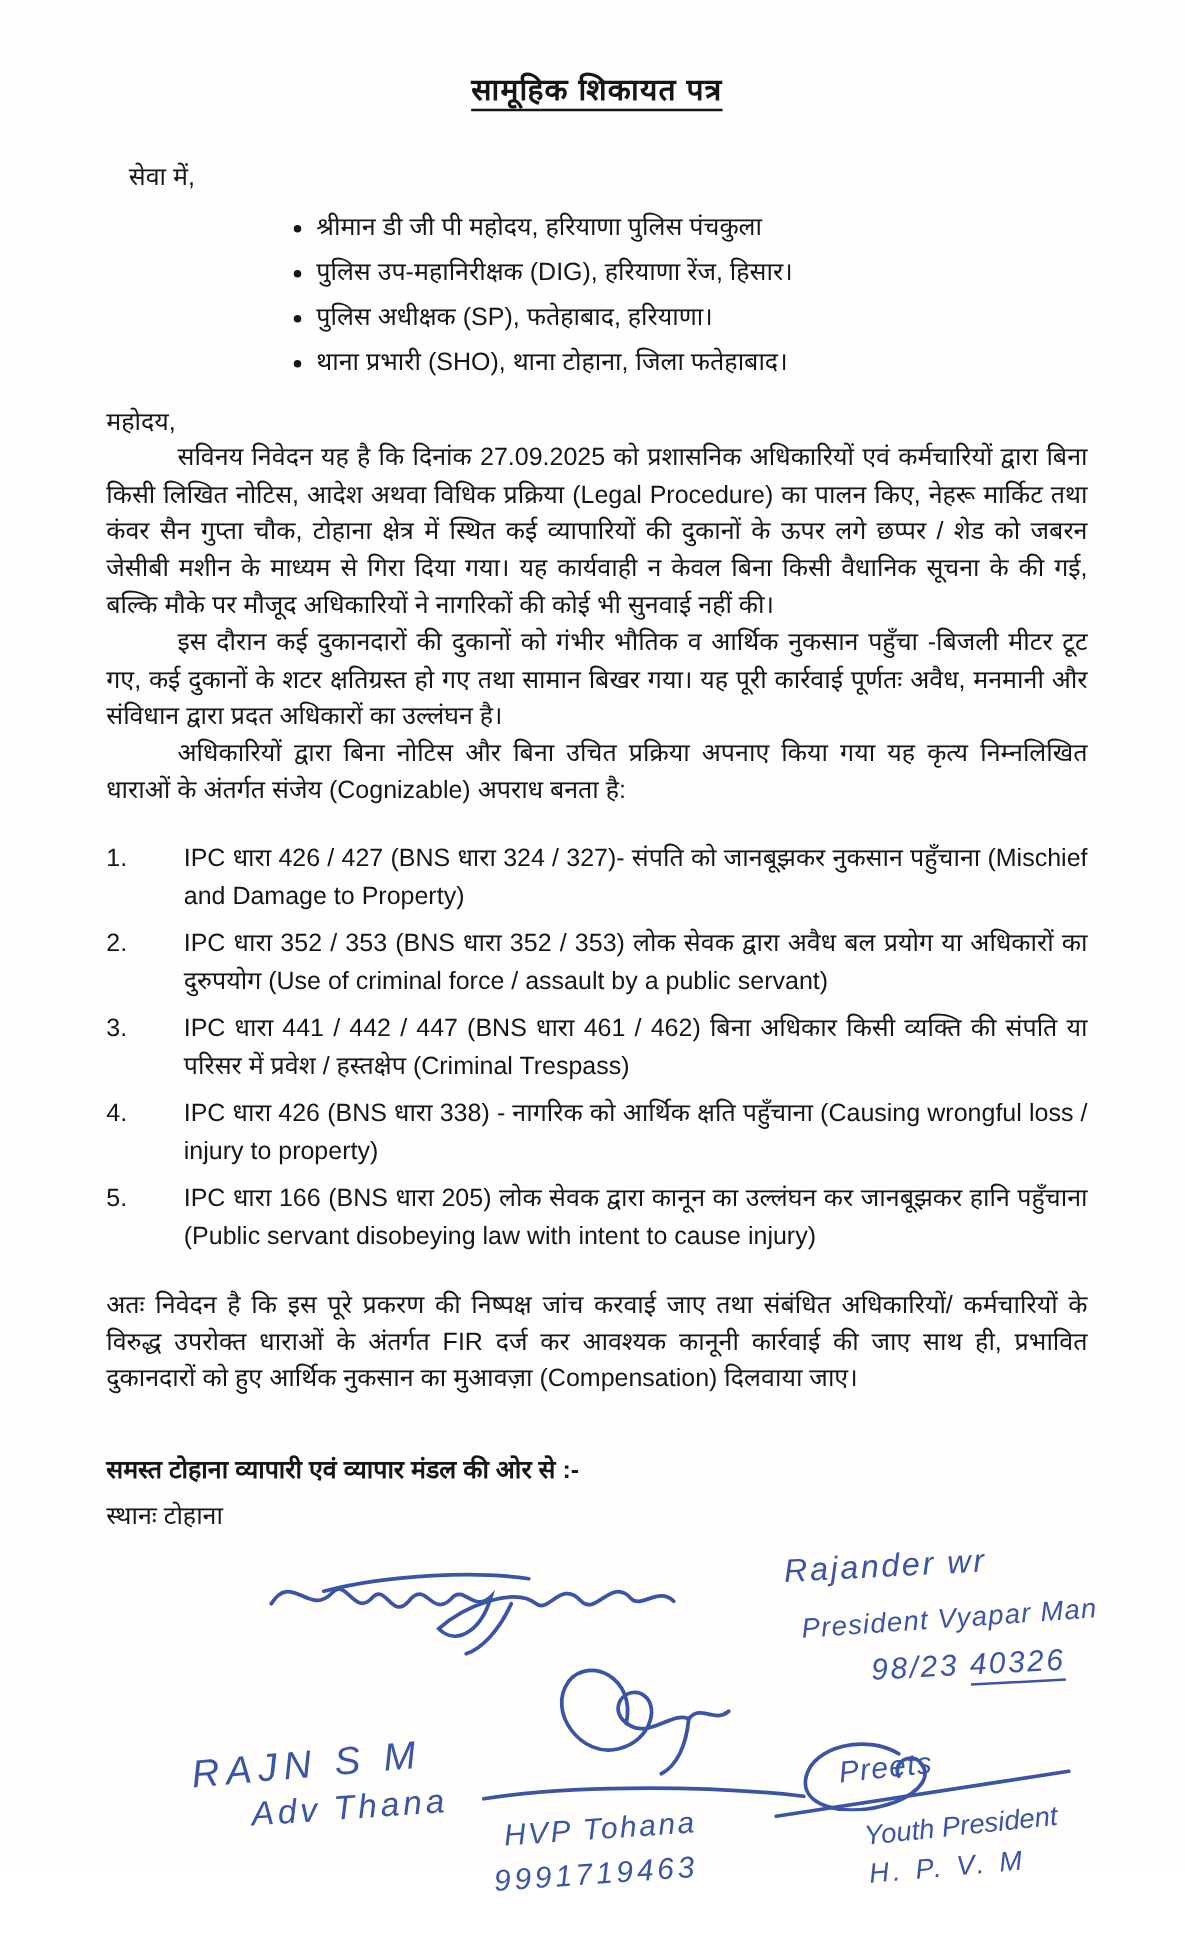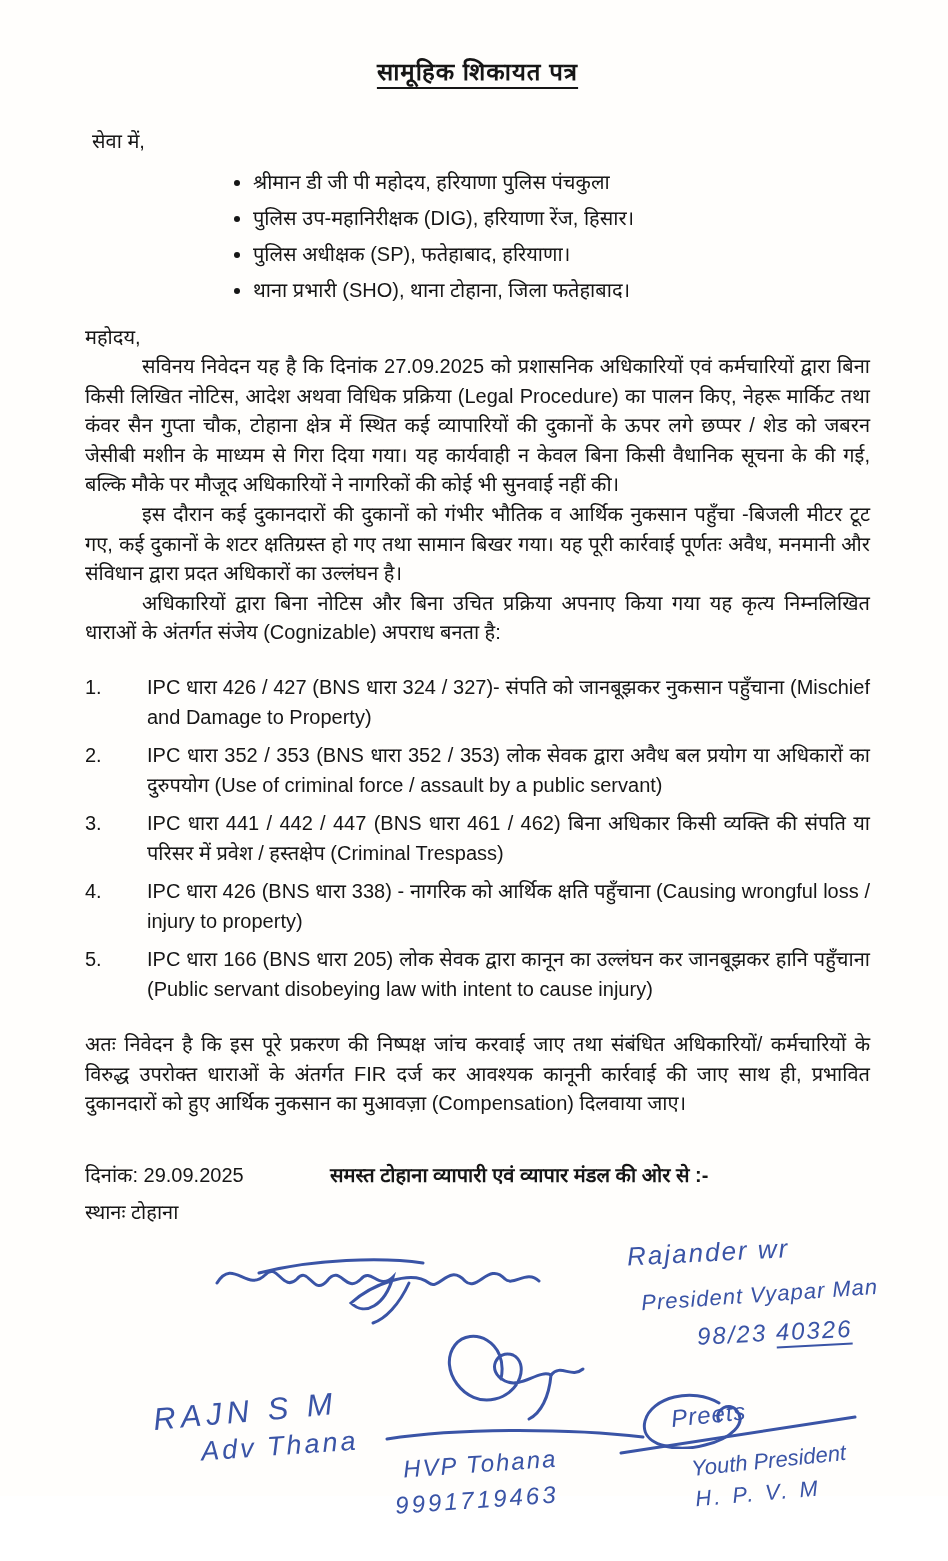--- a/index.html
+++ b/index.html
@@ -22,21 +22,21 @@
     font-size: 24px;
     font-weight: bold;
     text-decoration: underline;
     text-underline-offset: 7px;
     text-decoration-thickness: 2px;
     margin: 0 0 40px 0;
     letter-spacing: 1px;
   }
   .salutation {
     font-size: 20px;
-    margin: 0 0 16px 7px;
+    margin: 0 0 16px 18px;
   }
   .recipients {
     margin: 0 0 20px 0;
     padding-left: 168px;
     list-style: disc;
   }
   .recipients li {
     font-size: 20px;
     margin-bottom: 11px;
     line-height: 1.25;
@@ -179,21 +179,20 @@
     </div>
     <div class="charge">
       <div class="charge-num">5.</div>
       <div class="charge-text">IPC धारा 166 (BNS धारा 205) लोक सेवक द्वारा कानून का उल्लंघन कर जानबूझकर हानि पहुँचाना (Public servant disobeying law with intent to cause injury)</div>
     </div>
   </div>
 
   <p class="para closing">अतः निवेदन है कि इस पूरे प्रकरण की निष्पक्ष जांच करवाई जाए तथा संबंधित अधिकारियों/ कर्मचारियों के विरुद्ध उपरोक्त धाराओं के अंतर्गत FIR दर्ज कर आवश्यक कानूनी कार्रवाई की जाए साथ ही, प्रभावित दुकानदारों को हुए आर्थिक नुकसान का मुआवज़ा (Compensation) दिलवाया जाए।</p>
 
   <div class="footer-row">
-    <div class="date-block">दिनांक: 29.09.2025</div>
     <div class="from-line">समस्त टोहाना व्यापारी एवं व्यापार मंडल की ओर से :-</div>
   </div>
   <div class="place-line">स्थानः टोहाना</div>
 
   <div class="sig-area">
 
     <div class="sig-block" style="left:128px; top:4px;">
       <svg class="scribble" width="330" height="90" viewBox="0 0 330 90">
         <g fill="none" stroke="#3a54a6" stroke-width="3" stroke-linecap="round">
           <path d="M4,44 C20,18 34,54 52,36 C64,22 70,54 84,40 C96,26 100,58 114,42 C128,24 132,56 148,40 C158,28 166,52 180,38 C172,66 152,78 138,64 C158,46 198,30 216,44 C226,52 236,24 252,42 C264,54 276,22 292,40 C300,48 314,30 326,42"></path>

